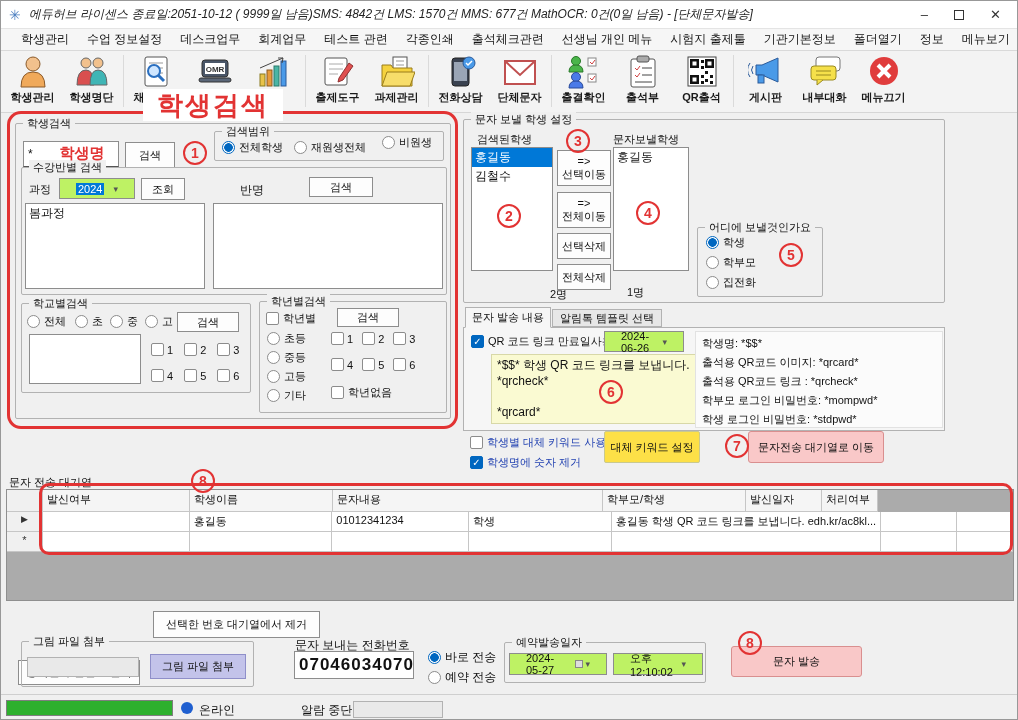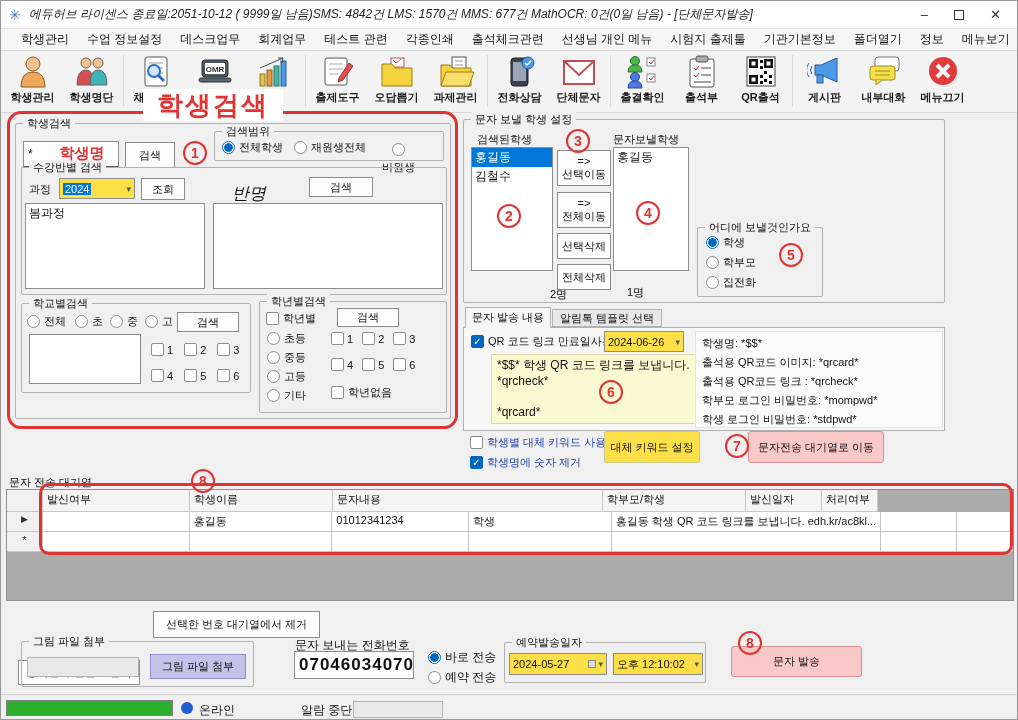--- a/index.html
+++ b/index.html
@@ -23,21 +23,21 @@
   .tb-label{font-size:11px;font-weight:bold;color:#1a1a1a;margin-top:1px;white-space:nowrap;}
   .tb-divider{width:1px;height:52px;background:#dadada;margin:1px 2px 0 2px;}
   
   .groupbox{position:absolute;border:1px solid #b2b2b2;border-radius:2px;}
   .legend{position:absolute;top:-8px;left:7px;background:#f0f0f0;padding:0 4px;font-size:11px;white-space:nowrap;color:#111;}
   .btn{position:absolute;display:flex;align-items:center;justify-content:center;background:#fdfdfd;border:1px solid #8d8d8d;font-size:11px;text-align:center;line-height:1.15;}
   .inputbx{position:absolute;background:#fff;border:1px solid #8d8d8d;display:flex;align-items:center;padding:0 4px;font-size:12px;}
   .listbox{position:absolute;background:#fff;border:1px solid #8d8d8d;overflow:hidden;font-size:12px;}
   .li{padding:1px 3px;white-space:nowrap;}
   .li.sel{background:#0078d7;color:#fff;}
-  .combo{position:absolute;background:#fde047;border:1px solid #8d8d8d;display:flex;align-items:center;padding:0 3px;font-size:11px;gap:8px;}
+  .combo{position:absolute;background:#bef264;border:1px solid #8d8d8d;display:flex;align-items:center;padding:0 16px;font-size:11px;gap:8px;}
   .combo .arr{margin-left:auto;color:#555;font-size:9px;}
   .row{position:absolute;display:flex;align-items:center;gap:4px;font-size:11px;white-space:nowrap;}
   .radio{width:13px;height:13px;border-radius:50%;background:#fff;border:1px solid #8c8c8c;flex:none;}
   .radio.sel{border:1px solid #0067c0;background:radial-gradient(circle,#0067c0 4px,#fff 4.6px);}
   .check{width:13px;height:13px;border:1px solid #8c8c8c;background:#fff;flex:none;display:flex;align-items:center;justify-content:center;color:#fff;font-size:10px;border-radius:2px;}
   .check.sel{background:#0067c0;border-color:#0067c0;}
   .check.sel::after{content:"✓";}
   .bluelbl{color:#1f3fb0;}
   
   .tab{position:absolute;display:flex;align-items:center;justify-content:center;font-size:11px;border:1px solid #b2b2b2;}
@@ -161,28 +161,20 @@
             <rect x="5" y="3" width="22" height="27" rx="2" fill="#fff" stroke="#555"></rect>
             <line x1="9" y1="9" x2="23" y2="9" stroke="#aaa"></line>
             <line x1="9" y1="14" x2="23" y2="14" stroke="#aaa"></line>
             <line x1="9" y1="19" x2="18" y2="19" stroke="#aaa"></line>
             <path d="M19 23 L29 8 L33 11 L23 25 L18 27 Z" fill="#e05050" stroke="#903030"></path>
           </svg>
         <span class="tb-label">출제도구</span>
       </div>
       <div class="tb-item">
         <svg width="36" height="34">
-            <rect x="12" y="3" width="13" height="9" fill="#fff" stroke="#c05050"></rect>
-            <path d="M14 5 l3 3 l5 -4" stroke="#c05050" fill="none"></path>
-            <path d="M3 9 L13 9 L16 13 L33 13 L33 31 L3 31 Z" fill="#f5d23e" stroke="#9a7d1a"></path>
-          </svg>
-        <span class="tb-label">오답뽑기</span>
-      </div>
-      <div class="tb-item">
-        <svg width="36" height="34">
             <rect x="14" y="2" width="14" height="16" fill="#fff" stroke="#555"></rect>
             <line x1="17" y1="6" x2="25" y2="6" stroke="#999"></line>
             <line x1="17" y1="10" x2="25" y2="10" stroke="#999"></line>
             <path d="M3 10 L12 10 L14 13 L33 13 L33 31 L3 31 Z" fill="#f5d23e" stroke="#9a7d1a"></path>
             <path d="M3 31 L8 17 L36 17 L31 31 Z" fill="#f7dd6a" stroke="#9a7d1a"></path>
           </svg>
         <span class="tb-label">과제관리</span>
       </div>
     </div>
     <div class="tb-divider"></div>
@@ -293,35 +285,35 @@
     <span class="legend">검색범위</span>
   </div>
   <div class="row" style="left:221px;top:139px;">
     <span class="radio sel"></span>
     <span>전체학생</span>
   </div>
   <div class="row" style="left:293px;top:139px;">
     <span class="radio"></span>
     <span>재원생전체</span>
   </div>
-  <div class="row" style="left:381px;top:142px;flex-direction:column;">
+  <div class="row" style="left:381px;top:134px;">
     <span class="radio"></span>
     <span>비원생</span>
   </div>
 
   <div class="groupbox" style="left:20px;top:166px;width:426px;height:128px;">
     <span class="legend">수강반별 검색</span>
   </div>
   <span class="abs" style="left:28px;top:181px;font-size:11px;">과정</span>
   <div class="combo" style="left:58px;top:177px;width:76px;height:21px;">
     <span style="background:#0078d7;color:#fff;padding:0 2px;">2024</span>
     <span class="arr">▾</span>
   </div>
   <div class="btn" style="left:140px;top:177px;width:44px;height:22px;">조회</div>
-  <span class="abs" style="left:231px;top:181px;font-size:17px;font-style:italic;">반명</span>
+  <span class="abs" style="left:239px;top:181px;font-size:12px;">반명</span>
   <div class="btn" style="left:308px;top:176px;width:64px;height:20px;">검색</div>
   <div class="listbox" style="left:24px;top:202px;width:180px;height:86px;">
     <div class="li">봄과정</div>
   </div>
   <div class="listbox" style="left:212px;top:202px;width:230px;height:86px;"></div>
 
   <div class="groupbox" style="left:20px;top:302px;width:230px;height:90px;">
     <span class="legend">학교별검색</span>
   </div>
   <div class="row" style="left:26px;top:313px;">

